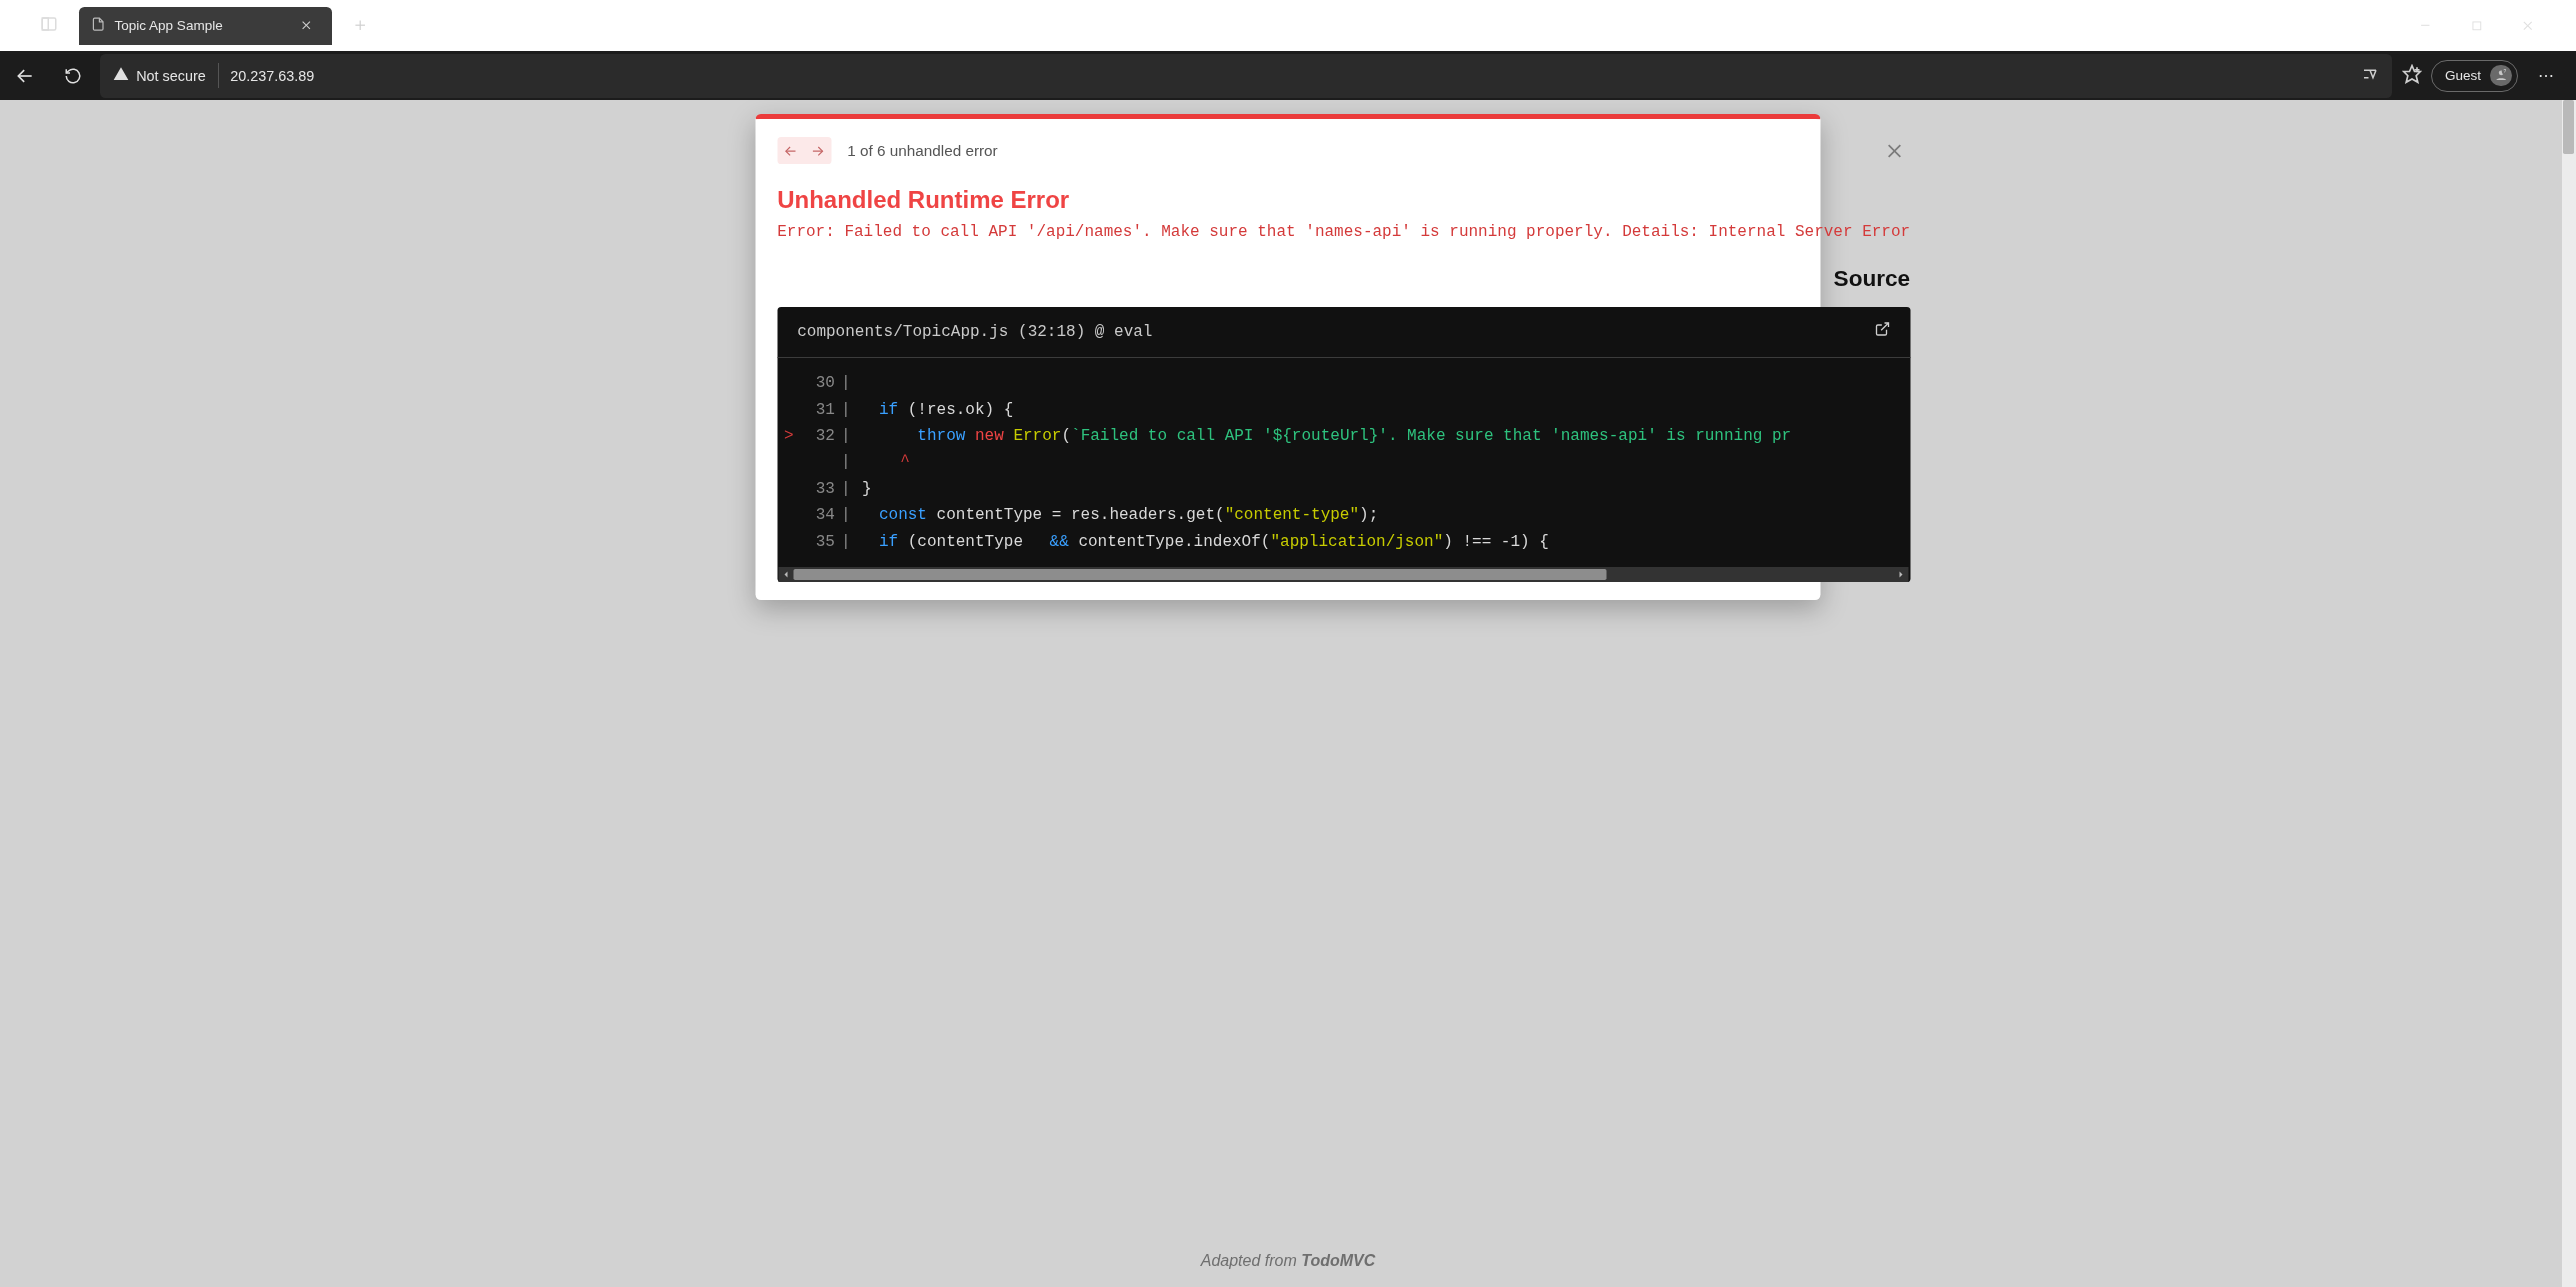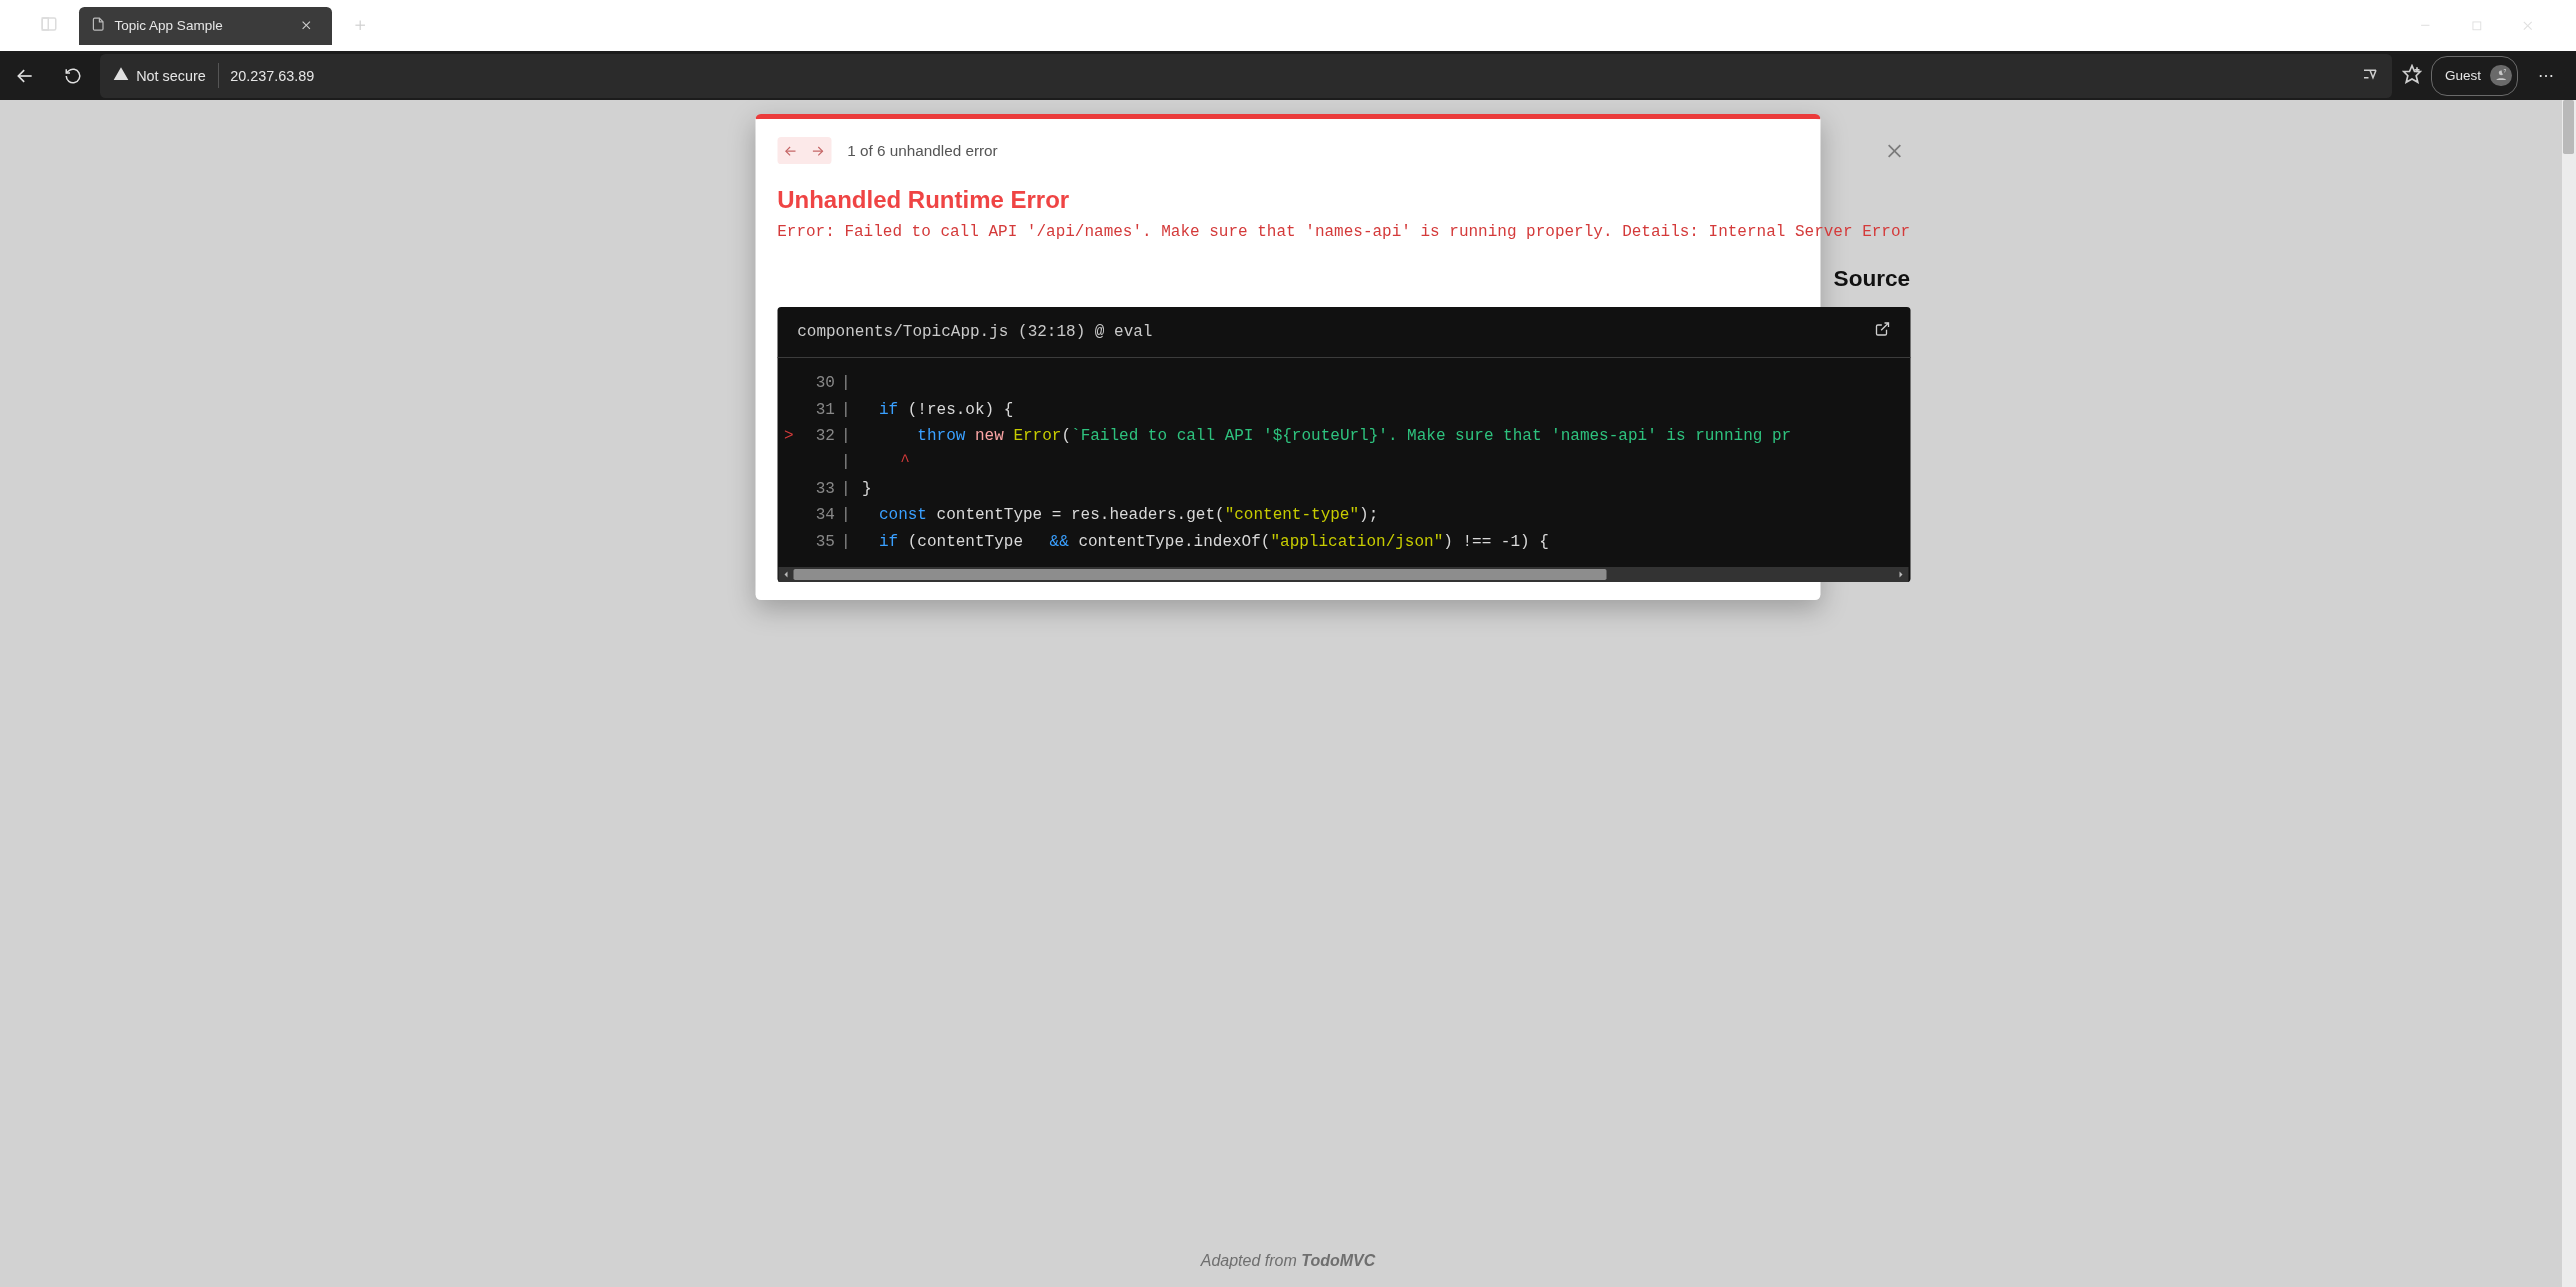--- a/index.html
+++ b/index.html
@@ -65,21 +65,21 @@
     gap: 10.8px;
     color: #e0e0e0;
   }
   .not-secure { display:flex; align-items:center; gap:7.2px; padding-right:12.6px; border-right:0.9px solid #555; height: 25px; }
   .not-secure-text { font-size: 14.4px; color: #e6e6e6; }
   .url-text { font-size: 14.4px; color: #e6e6e6; }
   .omnibox-spacer { flex:1; }
   .read-aloud, .fav-star { color:#cfcfcf; }
   .addr-right { display:flex; align-items:center; gap:9px; margin-left: 5.4px; }
   .guest-chip {
-    height: 40px;
+    height: 32px;
     border: 0.9px solid #6a6a6a;
     border-radius: 16px;
     display:flex; align-items:center;
     padding: 0 5.4px 0 12.6px;
     gap: 9px;
     color: #e6e6e6;
     font-size: 13.5px;
   }
   .avatar { width:21.7px; height:21.7px; border-radius:50%; background:#6a6a6a; display:flex; align-items:center; justify-content:center; color:#1c1c1c; font-size:12.6px; }
   .menu-dots { width:40px; height:40px; display:flex; align-items:center; justify-content:center; color:#e0e0e0; font-size:16px; letter-spacing:1.8px; }
@@ -182,21 +182,21 @@
   .code-line {
     display:flex;
     white-space:pre;
     line-height: 1.65;
   }
   .gut-mark { width:21.7px; text-align:right; padding-right:5.4px; color:#d43a3a; }
   .gut-num { width:36px; text-align:right; color:#888; }
   .gut-pipe { width:21.7px; text-align:center; color:#888; }
   .code-content { padding-left: 5.4px; }
   .tk-key { color:#3aa0ff;margin-left:17px; }
-  .tk-newkey { color:#fca5a5; }
+  .tk-newkey { color:#ef4444; }
   .tk-err { color:#c7cc00; }
   .tk-str { color:#2ec27e; }
   .tk-red { color:#d43a3a; }
   .tk-yellow { color:#c7cc00; }
   .code-hscroll {
     height:14.4px;
     background:#333;
     position:relative;
     margin: 0 1.8px 1.8px 1.8px;
   }

